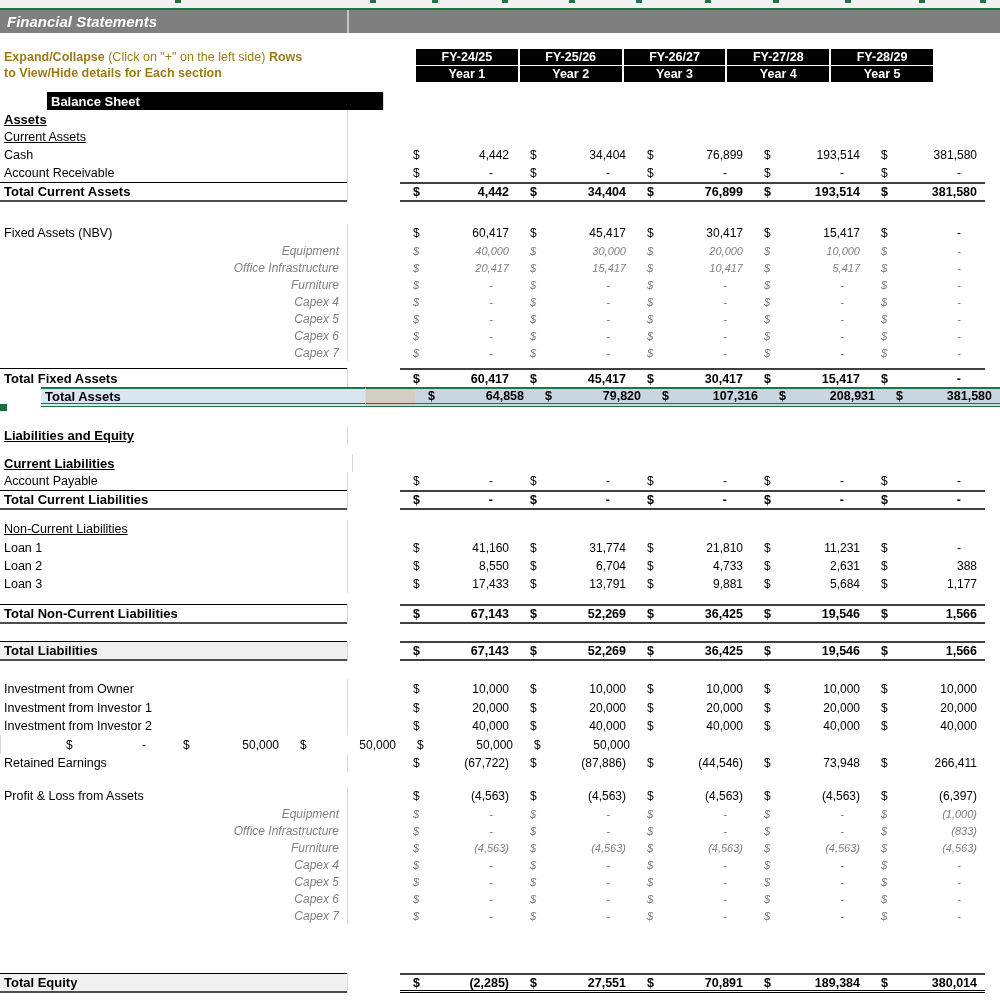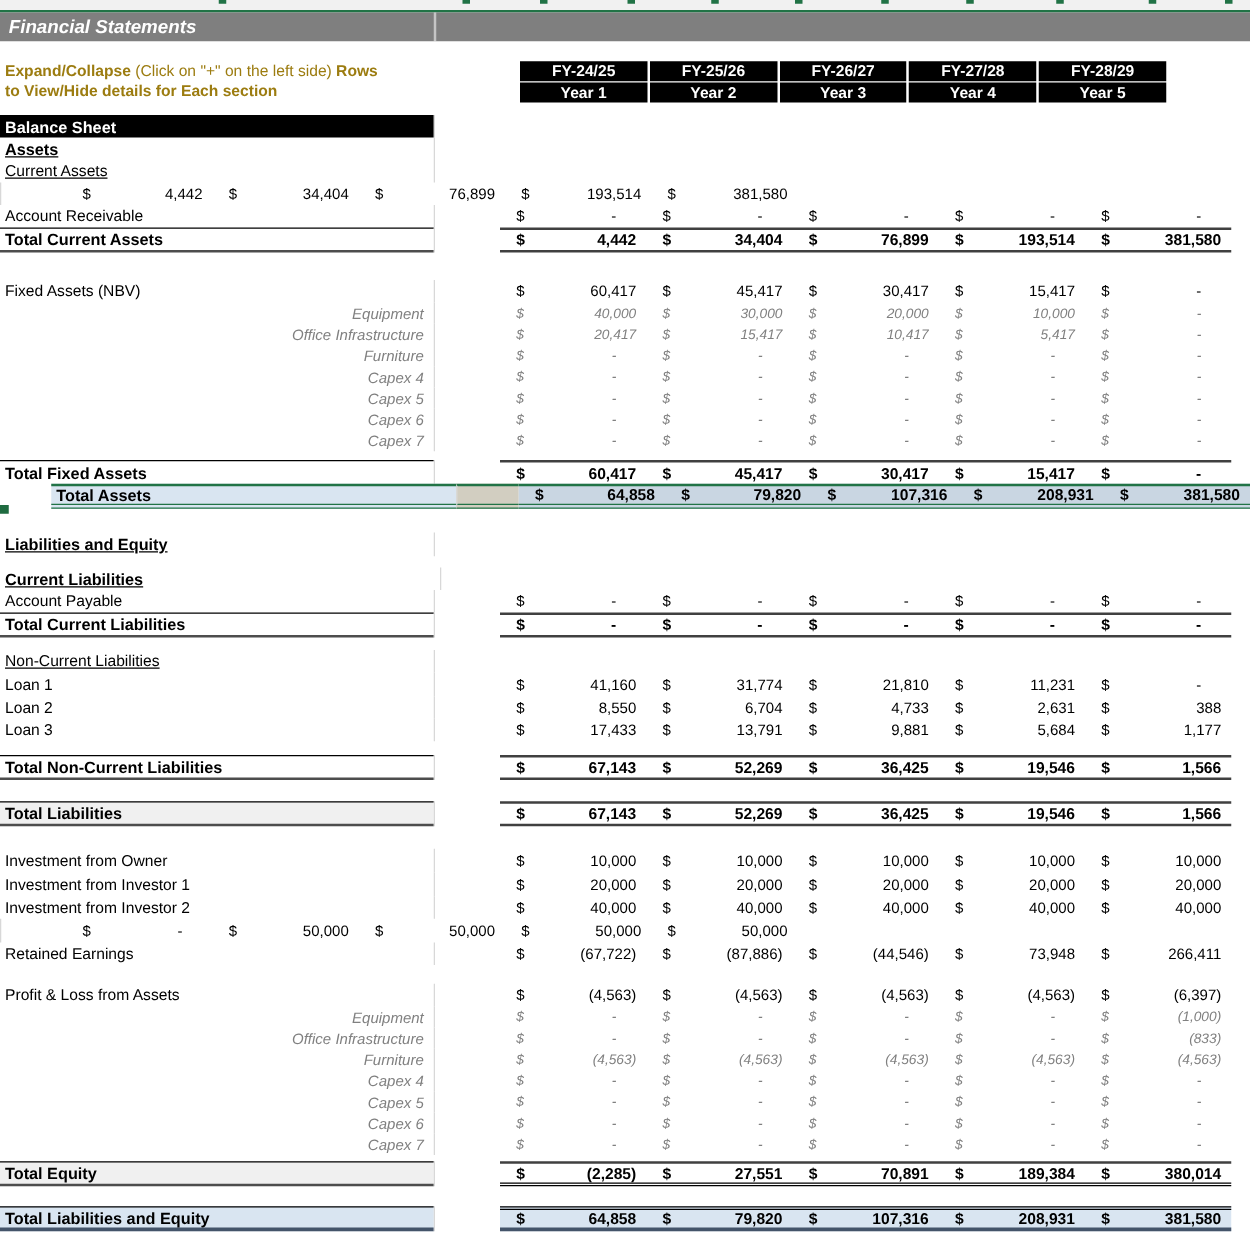--- a/index.html
+++ b/index.html
@@ -117,39 +117,40 @@
           <div class="yr-cell">Year 3</div>
           <div class="yr-cell">Year 4</div>
           <div class="yr-cell">Year 5</div>
         </div>
     </div>
   </div>
 
   <div class="pre-table-gap"></div>
 
   <div id="table">
-      <div class="row r-section" style="height: 18px;">
+      <div class="row r-section" style="height: 18px; margin-left: 47px;">
         <div class="lbl">Balance Sheet</div>
         <div class="gap"></div>
         <div class="vals"></div>
         <div class="rmargin"></div>
       </div>
       <div class="row r-h1" style="height: 18px;">
         <div class="lbl">Assets</div>
         <div class="gap"></div>
         <div class="vals"></div>
         <div class="rmargin"></div>
       </div>
       <div class="row r-h2" style="height: 18px;">
         <div class="lbl">Current Assets</div>
         <div class="gap"></div>
         <div class="vals"></div>
         <div class="rmargin"></div>
       </div>
       <div class="row r-item" style="height: 18px;">
+        <div class="lbl">Cash</div>
         <div class="gap"></div>
         <div class="vals">
           <div class="cell">
             <span class="cur">$</span>
             <span class="num">4,442</span>
           </div>
           <div class="cell">
             <span class="cur">$</span>
             <span class="num">34,404</span>
           </div>
@@ -1053,21 +1054,21 @@
             <span class="num dash">-</span>
           </div>
           <div class="cell">
             <span class="cur">$</span>
             <span class="num dash">-</span>
           </div>
         </div>
         <div class="rmargin"></div>
       </div>
       <div class="row r-spacer" style="height: 5px;"></div>
-      <div class="row r-total_dbl shade" style="height: 20px;">
+      <div class="row r-total_dbl shade" style="height: 20px; margin-top: 44px;">
         <div class="lbl">Total Equity</div>
         <div class="gap"></div>
         <div class="vals">
           <div class="cell">
             <span class="cur">$</span>
             <span class="num">(2,285)</span>
           </div>
           <div class="cell">
             <span class="cur">$</span>
             <span class="num">27,551</span>

